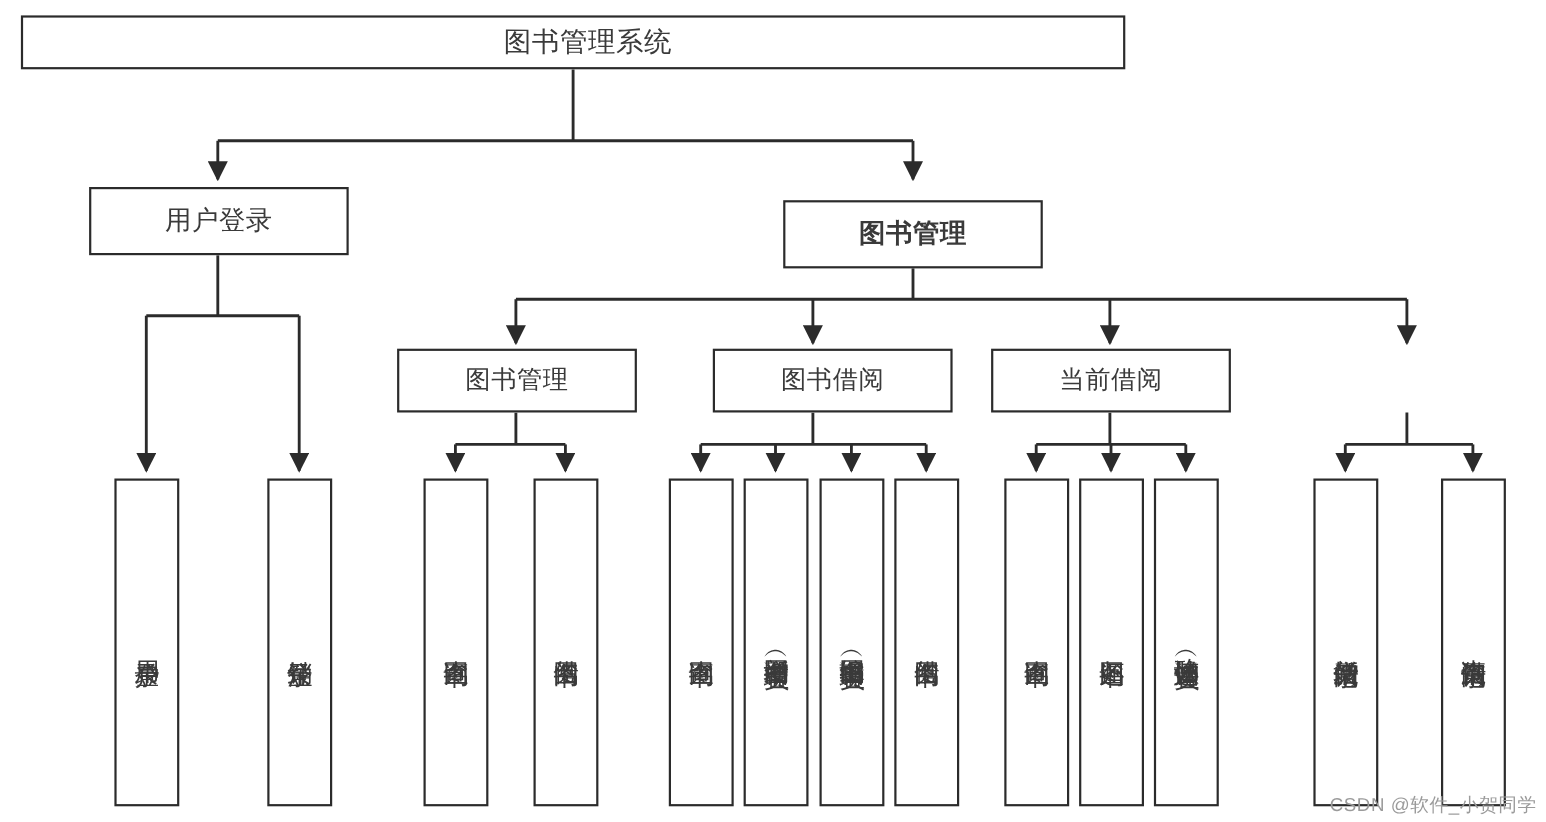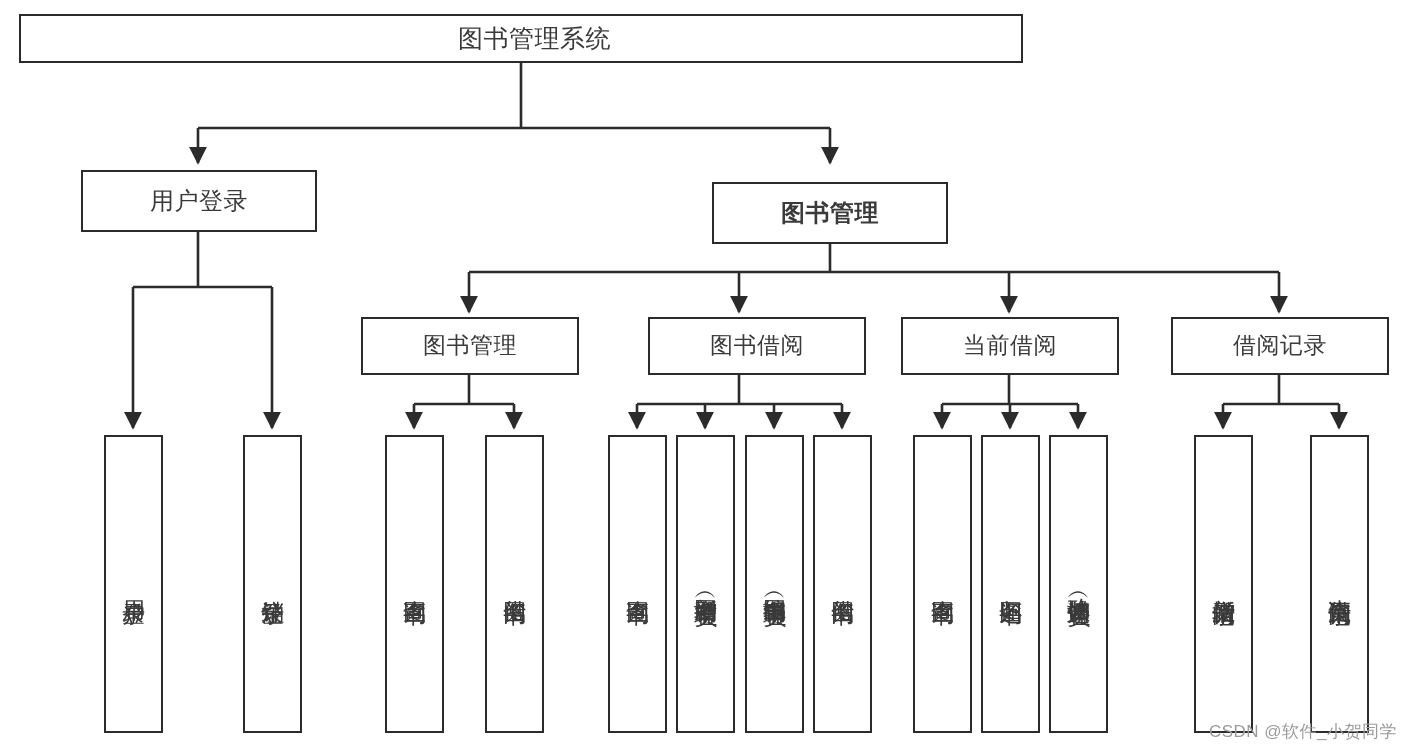--- a/index.html
+++ b/index.html
@@ -139,23 +139,20 @@
   </div>
 
   <div class="node-box level2" style="left:648px; top:317px; width:218px; height:58px;">
     <span class="node-label-h">图书借阅</span>
   </div>
 
   <div class="node-box level2" style="left:901px; top:317px; width:218px; height:58px;">
     <span class="node-label-h">当前借阅</span>
   </div>
 
-  <div class="node-box level2" style="left:1171px; top:317px; width:218px; height:58px;">
-    <span class="node-label-h">借阅记录</span>
-  </div>
 
   <div class="node-box leaf" style="left:104px; top:435px; width:59px; height:298px;">
     <span class="node-label-v">用户登录</span>
   </div>
   <div class="node-box leaf" style="left:243px; top:435px; width:59px; height:298px;">
     <span class="node-label-v">注销登录</span>
   </div>
 
   <div class="node-box leaf" style="left:385px; top:435px; width:59px; height:298px;">
     <span class="node-label-v">查询图书</span>

